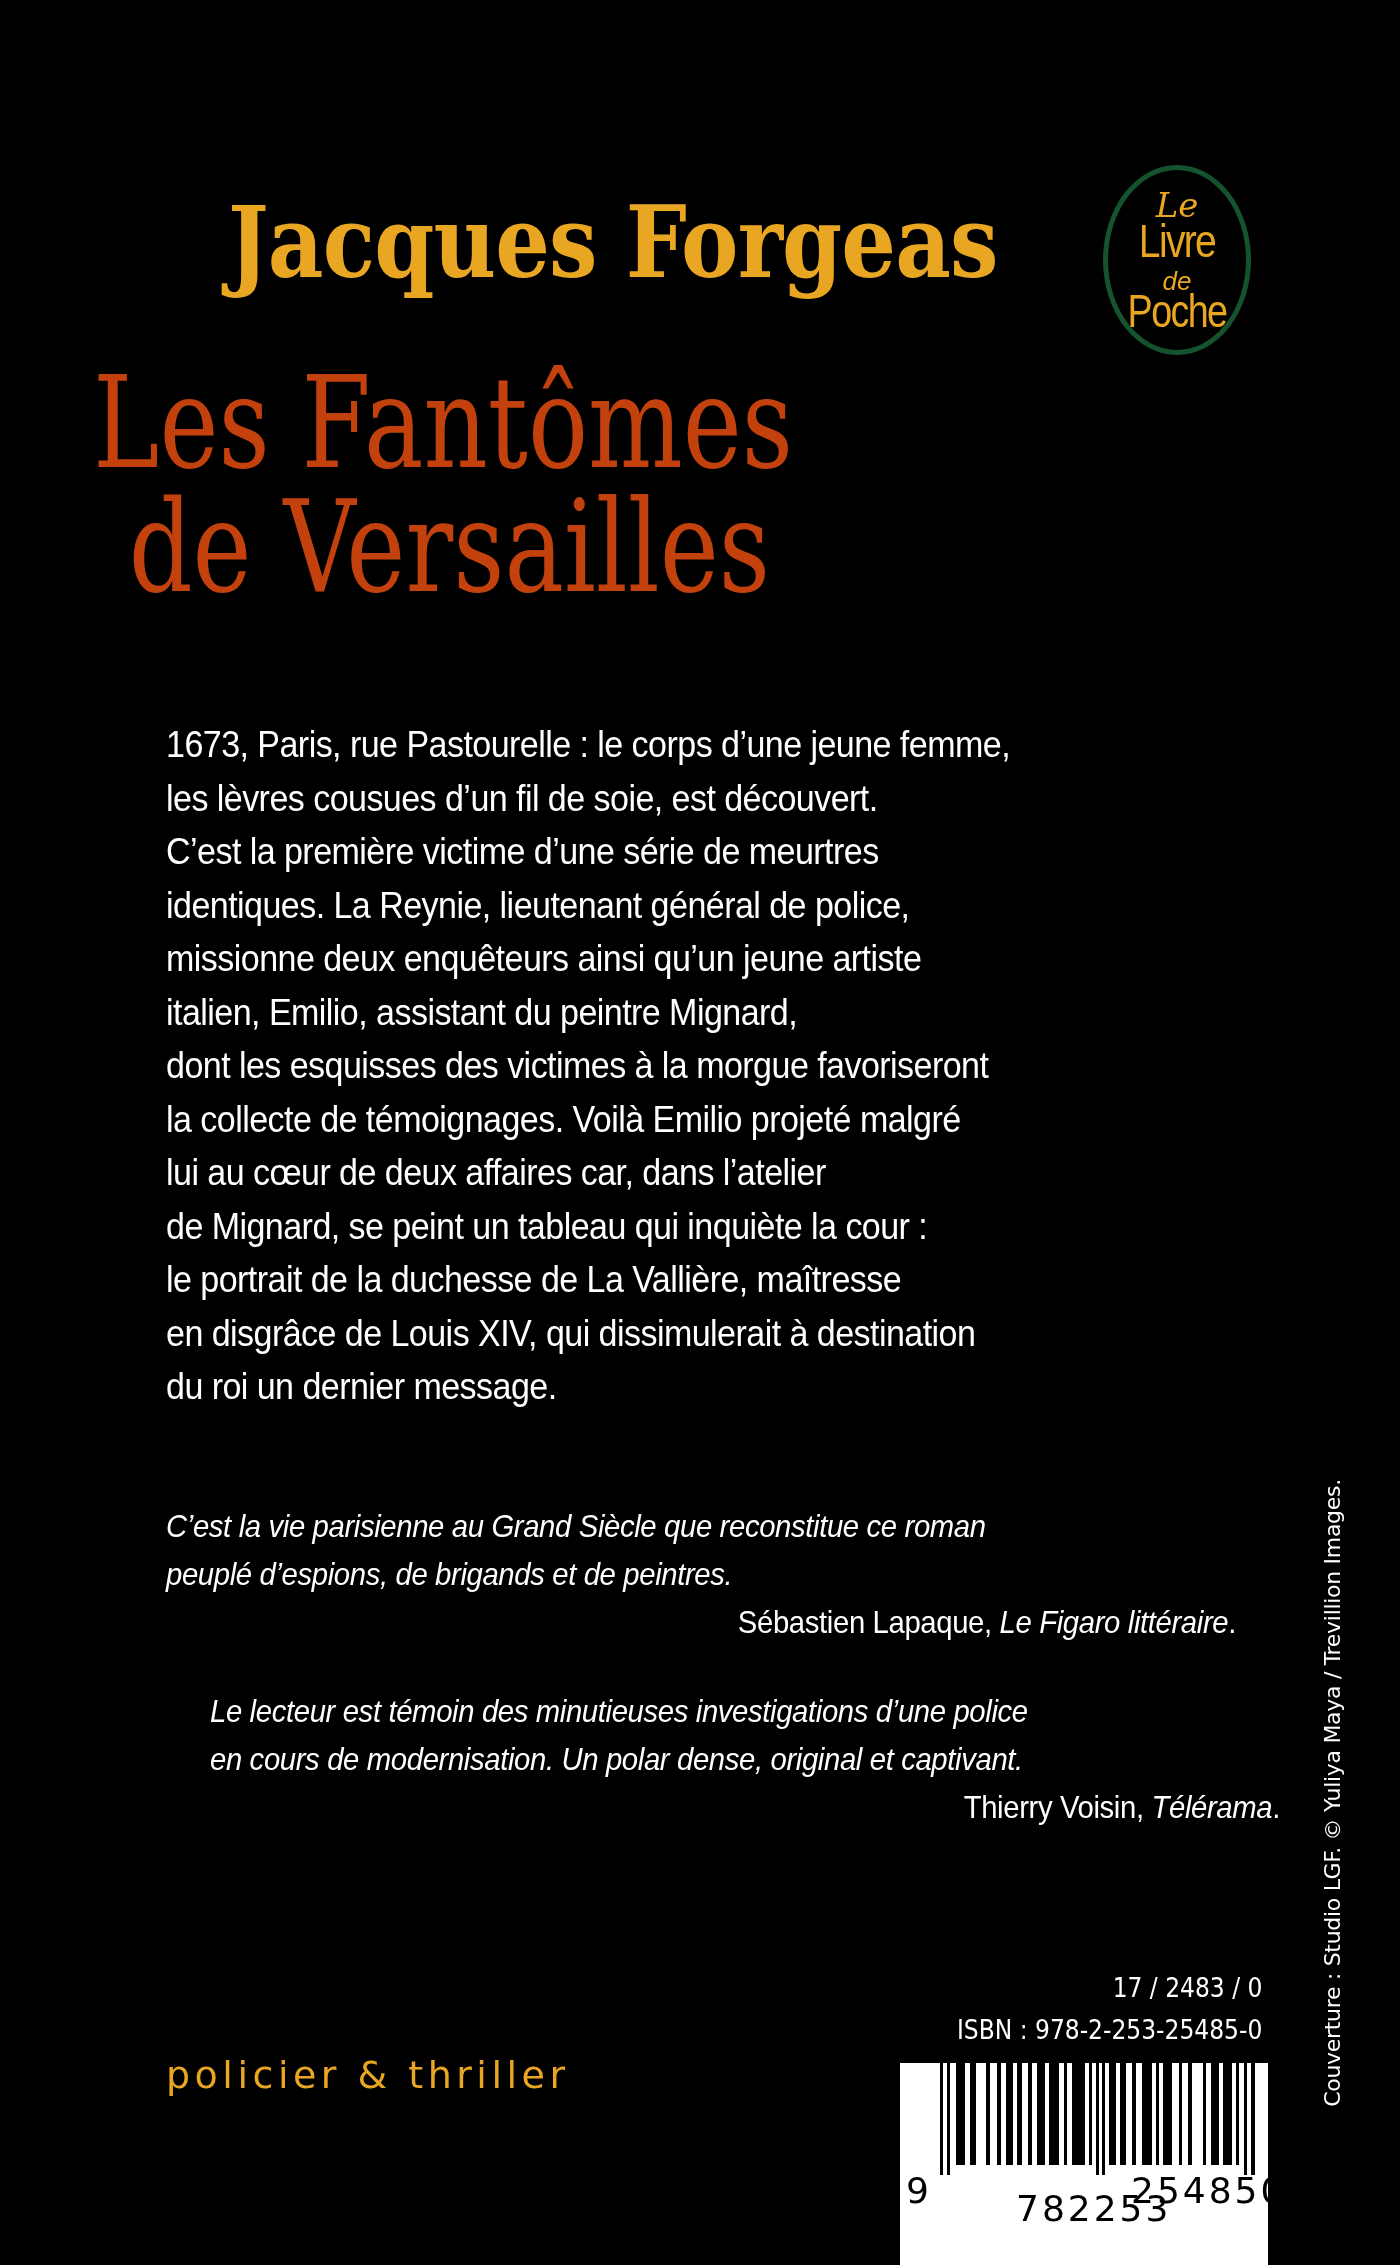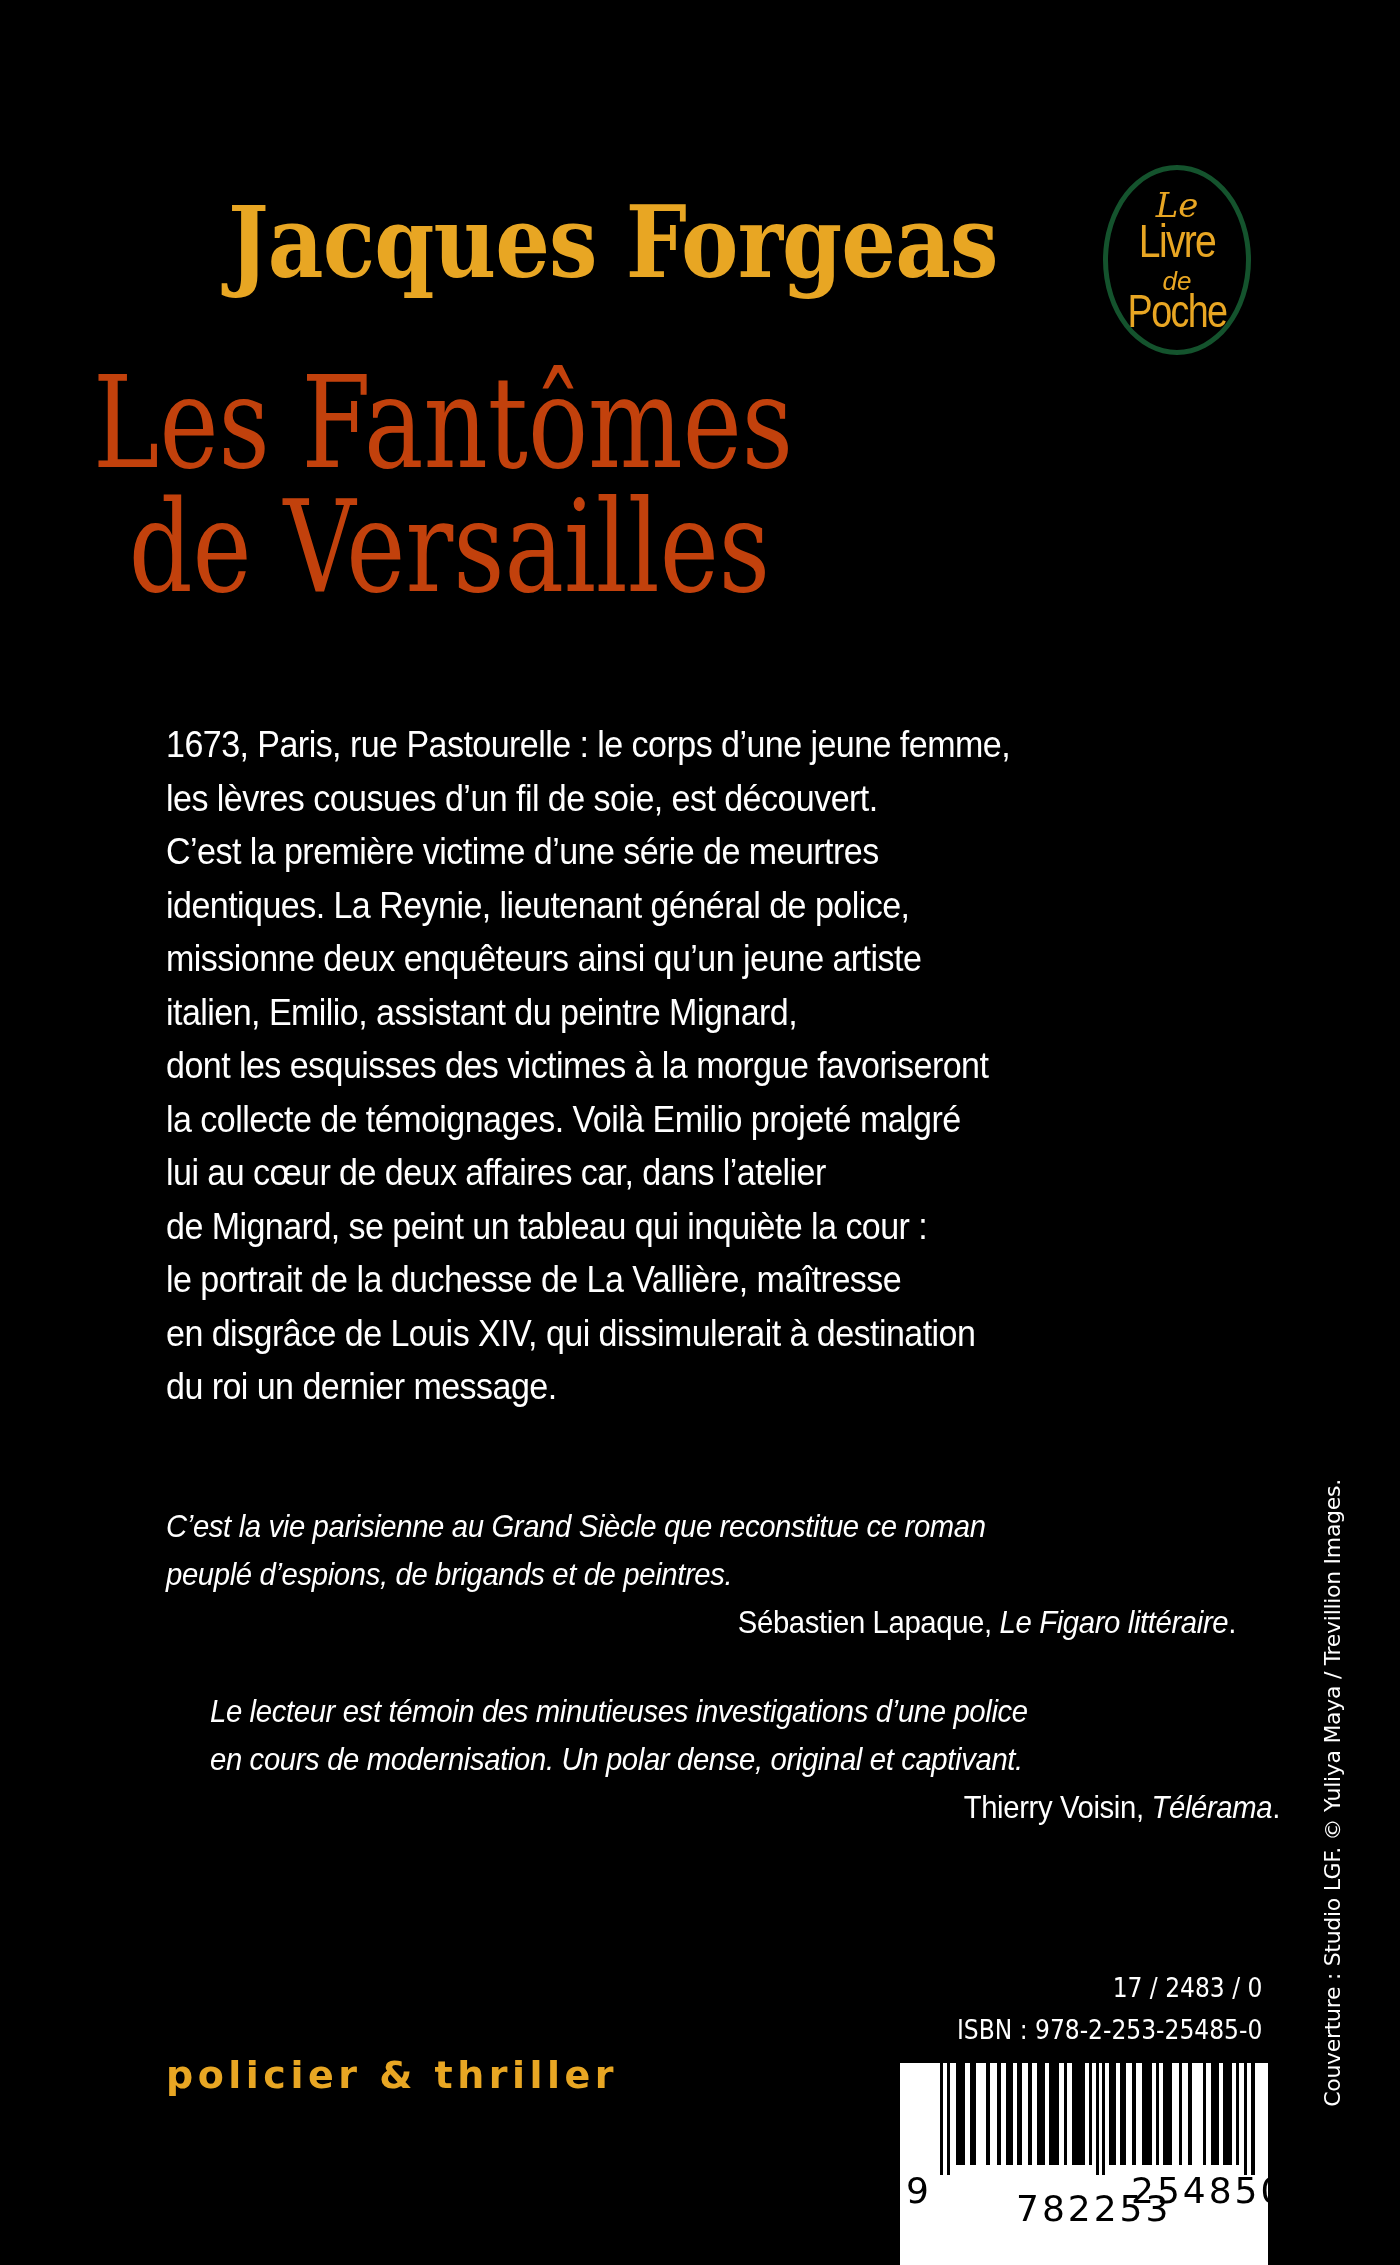--- a/index.html
+++ b/index.html
@@ -46,21 +46,21 @@
     font-size: 31.5px; line-height: 48px; color: #fff; letter-spacing: -0.4px;
   }
   .quote .qline { display: block; font-style: italic; white-space: nowrap; transform: scaleX(0.93); transform-origin: left; }
   .quote .source { display: block; text-align: right; white-space: nowrap; transform: scaleX(0.93); transform-origin: right; }
   .quote .source i { font-style: italic; }
   .quote1 { top: 1502px; }
   .quote2 { top: 1687px; margin-left: 44px; }
 
   .genre {
     position: absolute; left: 166px; top: 2056px;
-    font-family: "DejaVu Sans", sans-serif; font-weight: bold;
+    font-family: "DejaVu Sans", sans-serif; font-weight: normal;
     font-size: 38px; line-height: 1; color: #E8A623; letter-spacing: 4.5px;
   }
 
   .catalog {
     position: absolute; right: 138px; top: 1975px;
     font-family: "DejaVu Sans", sans-serif; font-size: 26px; line-height: 1; color: #fff;
     transform: scaleX(0.9); transform-origin: right;
   }
   .isbn {
     position: absolute; right: 138px; top: 2017px;

